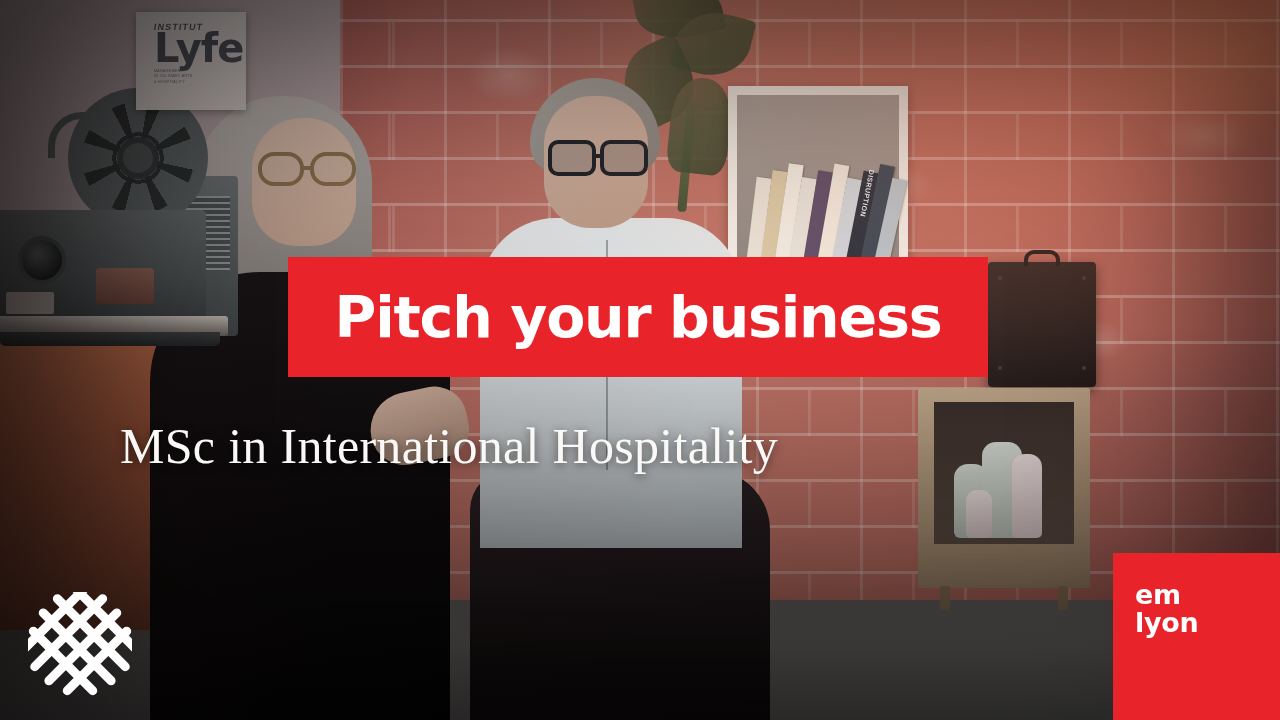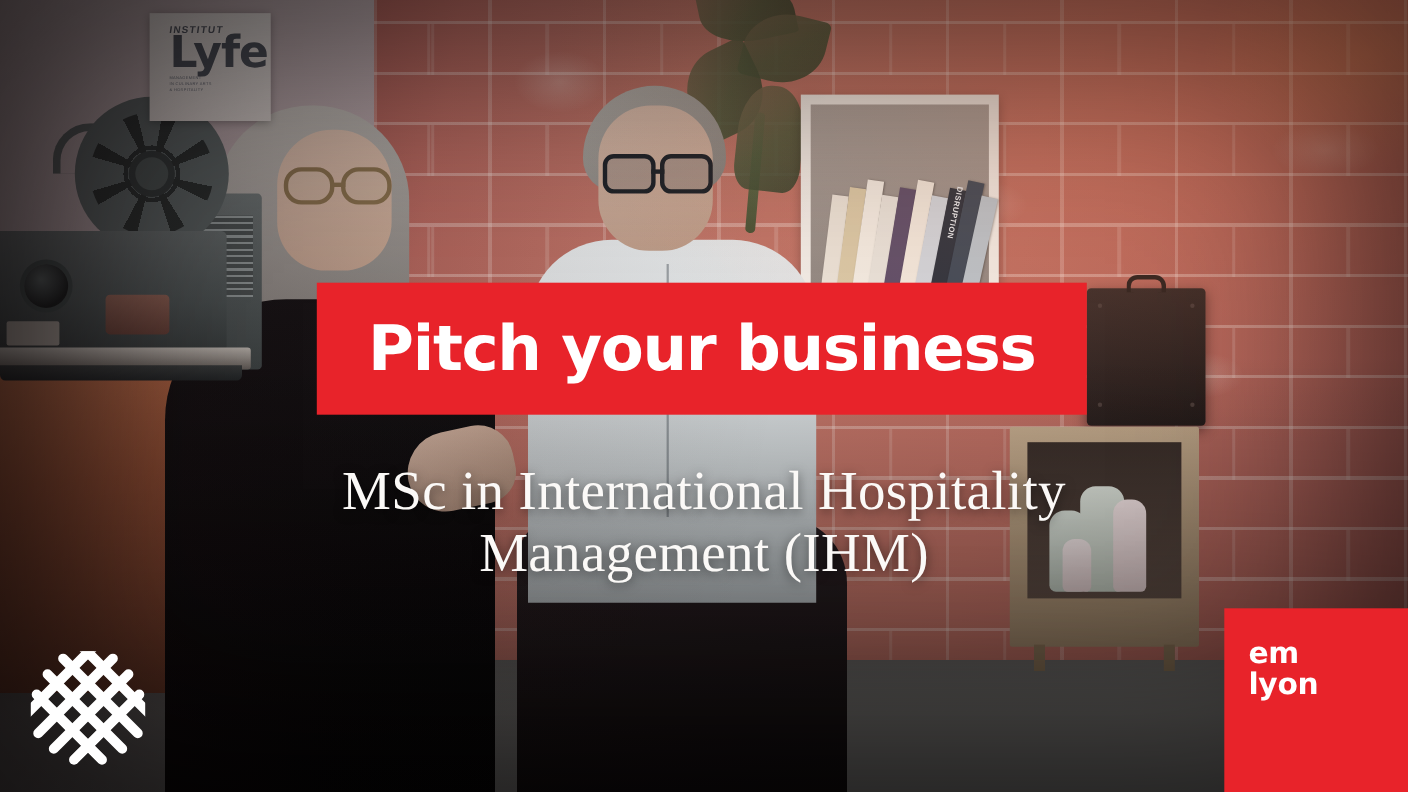--- a/index.html
+++ b/index.html
@@ -321,21 +321,21 @@
     font-family:"DejaVu Sans", sans-serif;
     font-weight:700;
     font-size:57px;
     letter-spacing:-1.2px;
     line-height:1;
     white-space:nowrap;
   }
 
   .subtitle{
     position:absolute; left:120px; top:418px; width:1040px;
-    text-align:center;
+    text-align:left;
     color:#fbf9f7;
     font-family:"Liberation Serif", serif;
     font-size:50px;
     line-height:1.12;
     letter-spacing:.3px;
     text-shadow:0 2px 10px rgba(0,0,0,.55);
   }
 
   
   .weave{ position:absolute; left:28px; top:592px; width:104px; height:104px; }
@@ -457,21 +457,20 @@
     <div class="grade"></div>
     <div class="vignette"></div>
   </div>
 
   <div class="title-banner">
     <span class="title-text">Pitch your business</span>
   </div>
 
   <div class="subtitle">
     <div>MSc in International Hospitality</div>
-    <div>Management (IHM)</div>
   </div>
 
   <svg class="weave" viewBox="0 0 104 104">
     <g stroke="#ffffff" stroke-width="9" stroke-linecap="round" fill="none" transform="rotate(45 52 52)">
       <line x1="16" y1="10" x2="16" y2="94"></line>
       <line x1="36" y1="4" x2="36" y2="100"></line>
       <line x1="56" y1="4" x2="56" y2="100"></line>
       <line x1="76" y1="10" x2="76" y2="94"></line>
       <line x1="10" y1="16" x2="94" y2="16"></line>
       <line x1="4" y1="36" x2="100" y2="36"></line>

